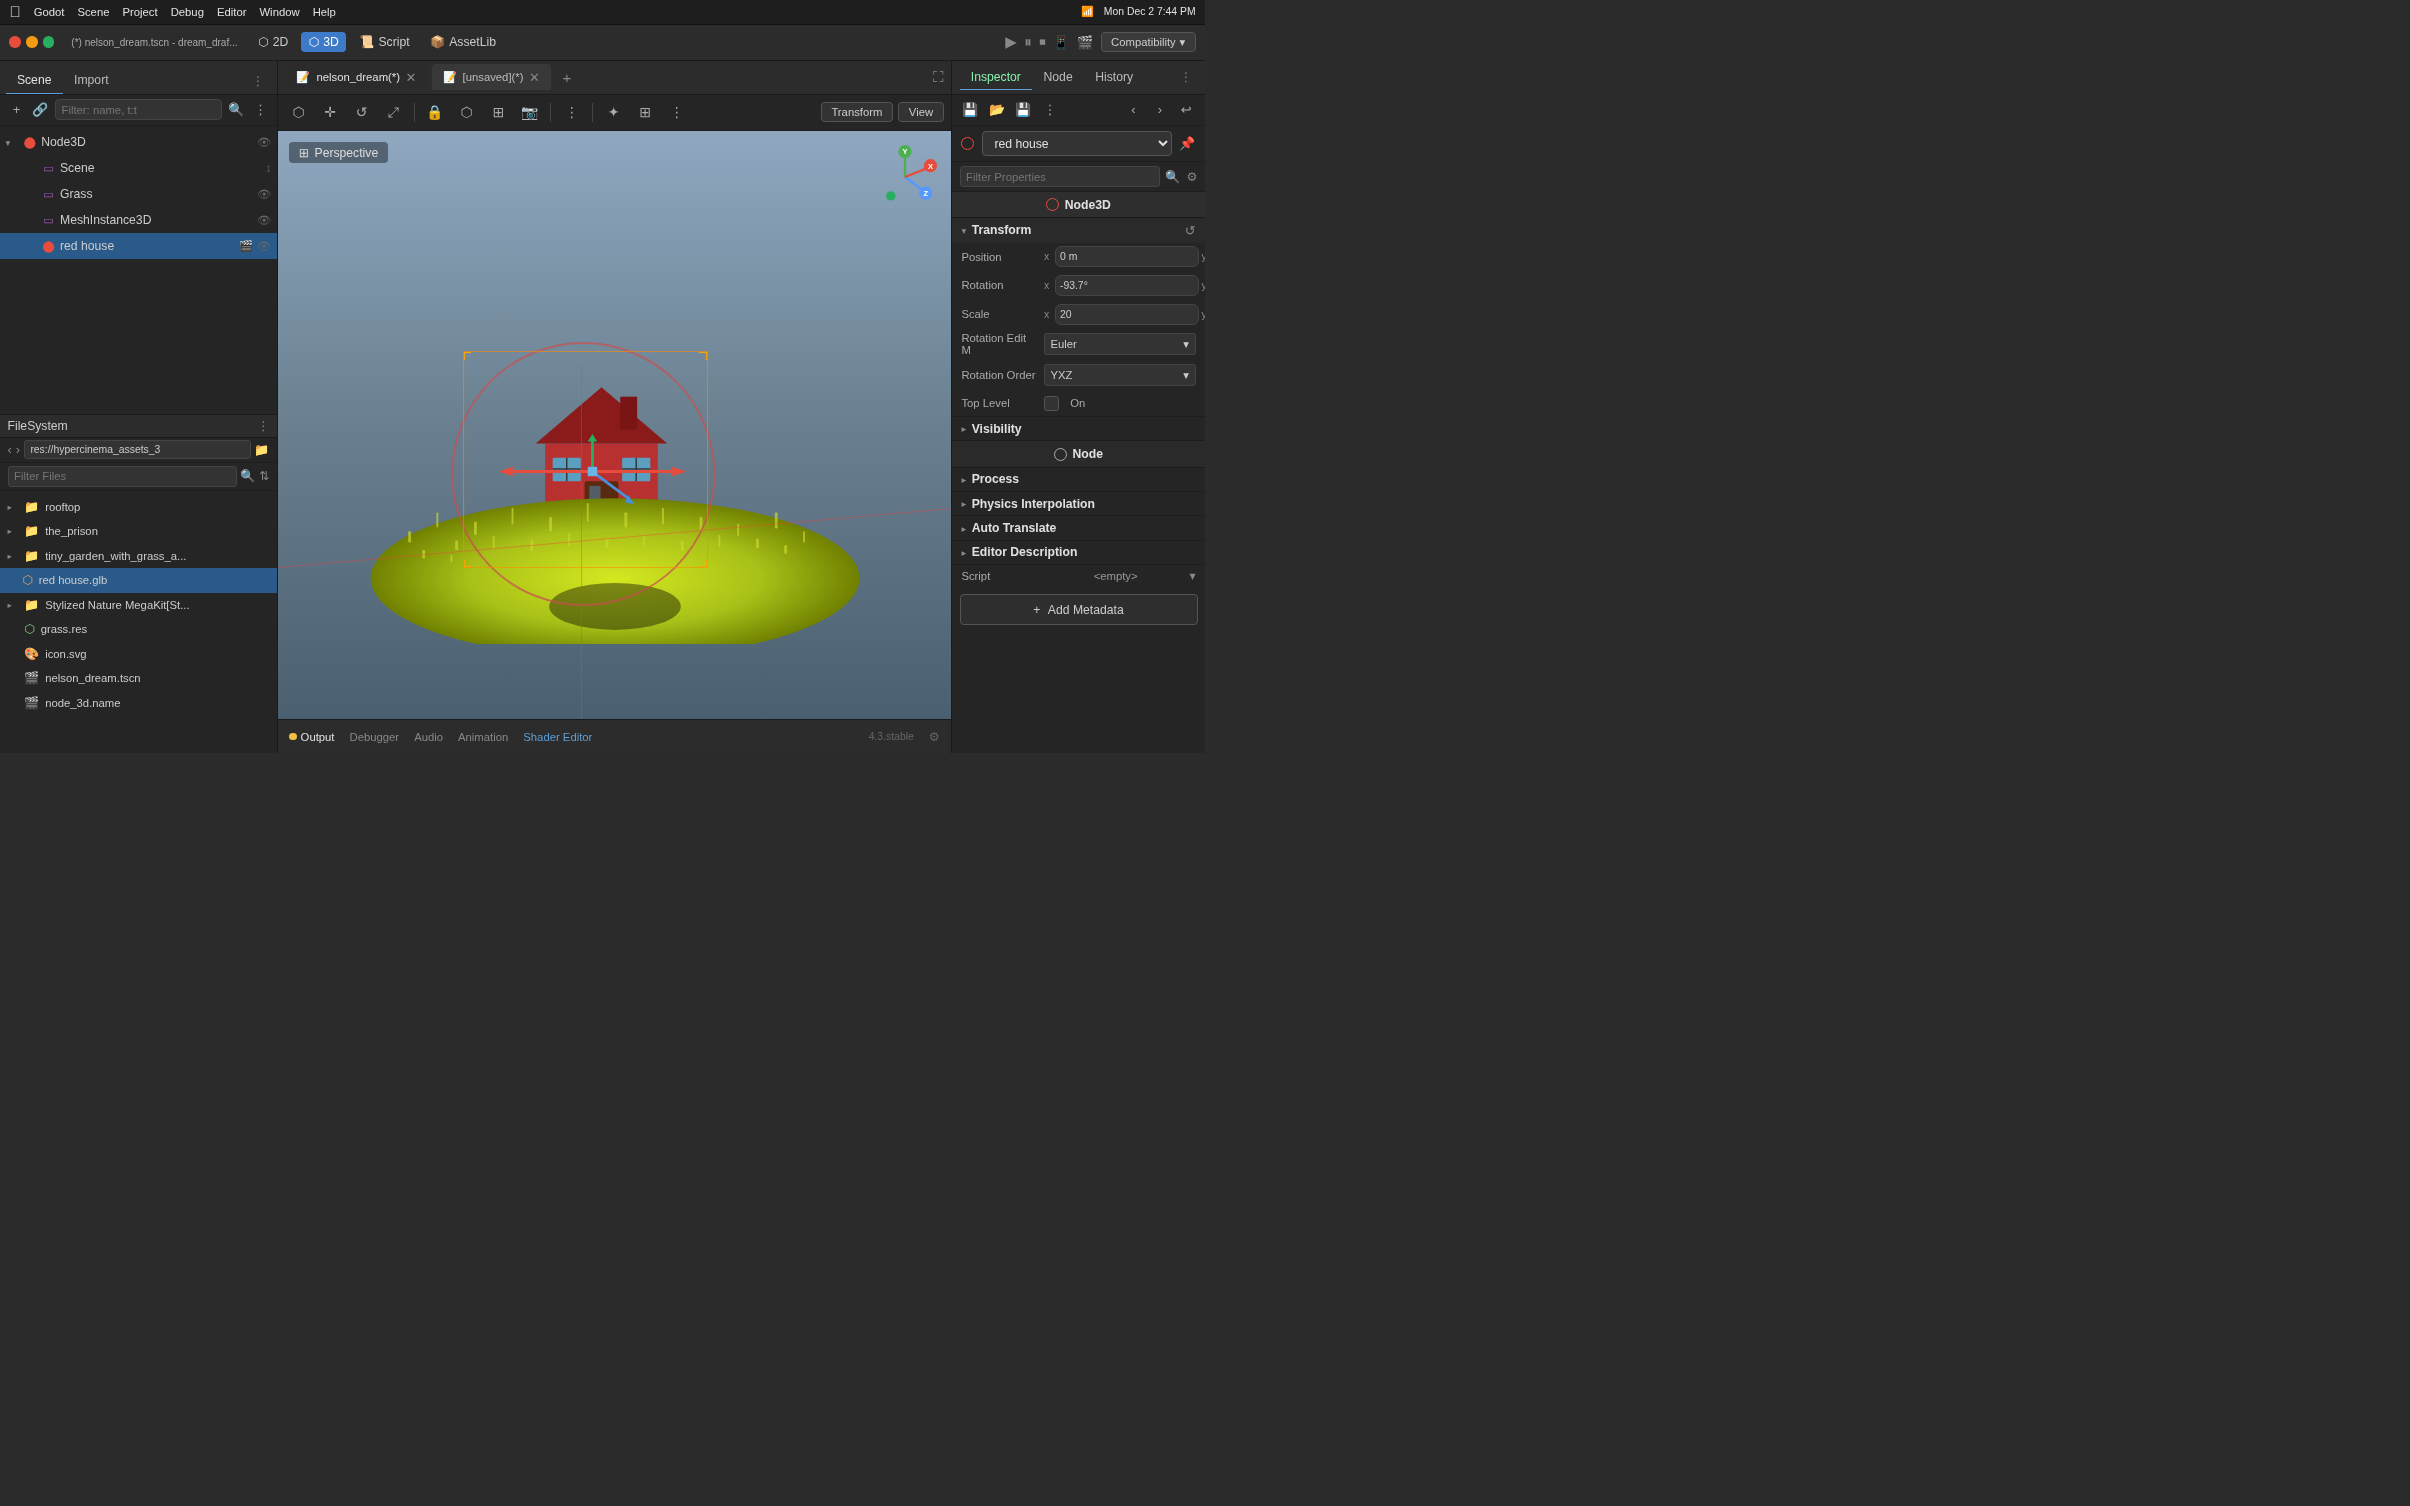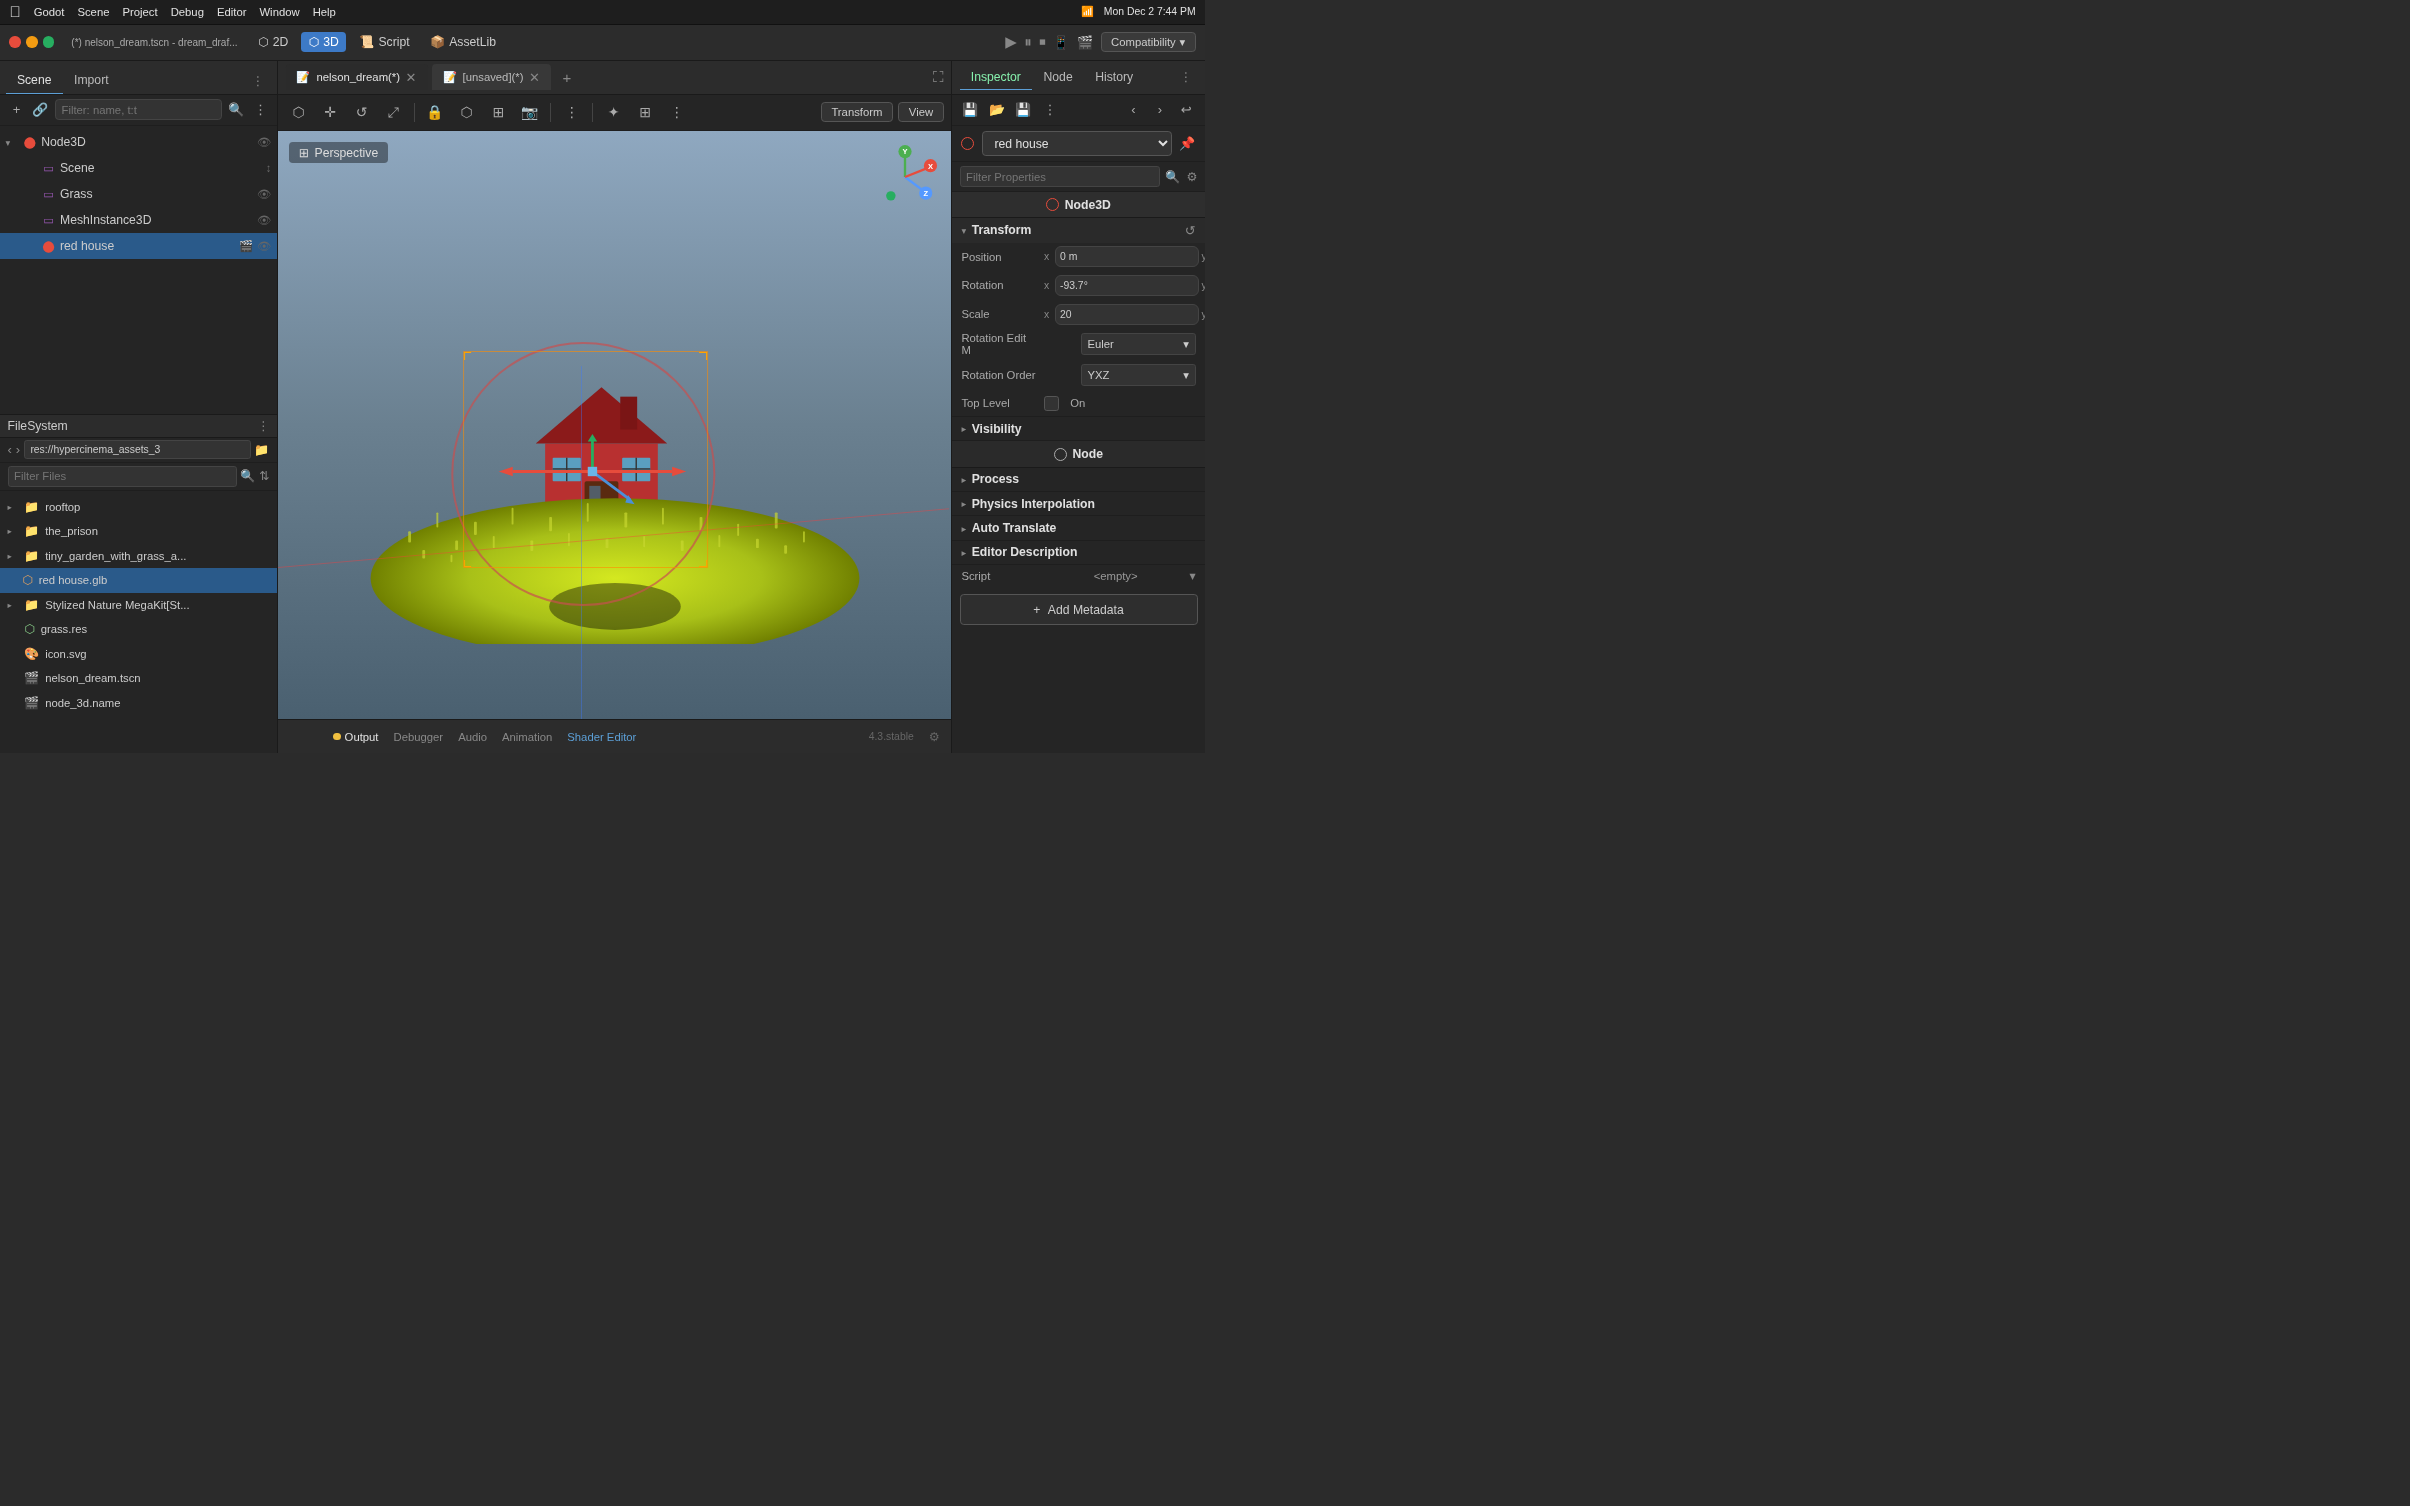--- a/index.html
+++ b/index.html
@@ -361,21 +361,21 @@
       gap: 15px;
     }
     .bottom-tab {
       font-size: 11.3px;
       color: #888;
       cursor: pointer;
       display: flex;
       align-items: center;
       gap: 3.8px;
     }
-    .bottom-tab.active { color: #e0e0e0; margin-left: 44px; }
+    .bottom-tab.active { color: #e0e0e0; }
     .bottom-tab .dot {
       width: 7.5px; height: 7.5px; border-radius: 50%;
     }
     .bottom-tab-spacer { flex: 1; }
     .bottom-version { font-size: 10.4px; color: #666; }
 
     
     .right-panel {
       width: 254px;
       min-width: 254px;
@@ -554,21 +554,20 @@
       border: 0.9px solid #444;
       border-radius: 2.8px;
       color: #ccc;
       font-size: 11.3px;
       padding: 1.9px 5.6px;
       height: 22.6px;
       display: flex;
       align-items: center;
       justify-content: space-between;
       cursor: pointer;
-      margin-left: 37px;
     }
 
     .prop-checkbox {
       width: 15px; height: 15px;
       background: #333;
       border: 0.9px solid #555;
       border-radius: 2.8px;
       display: flex; align-items: center; justify-content: center;
       cursor: pointer;
     }

